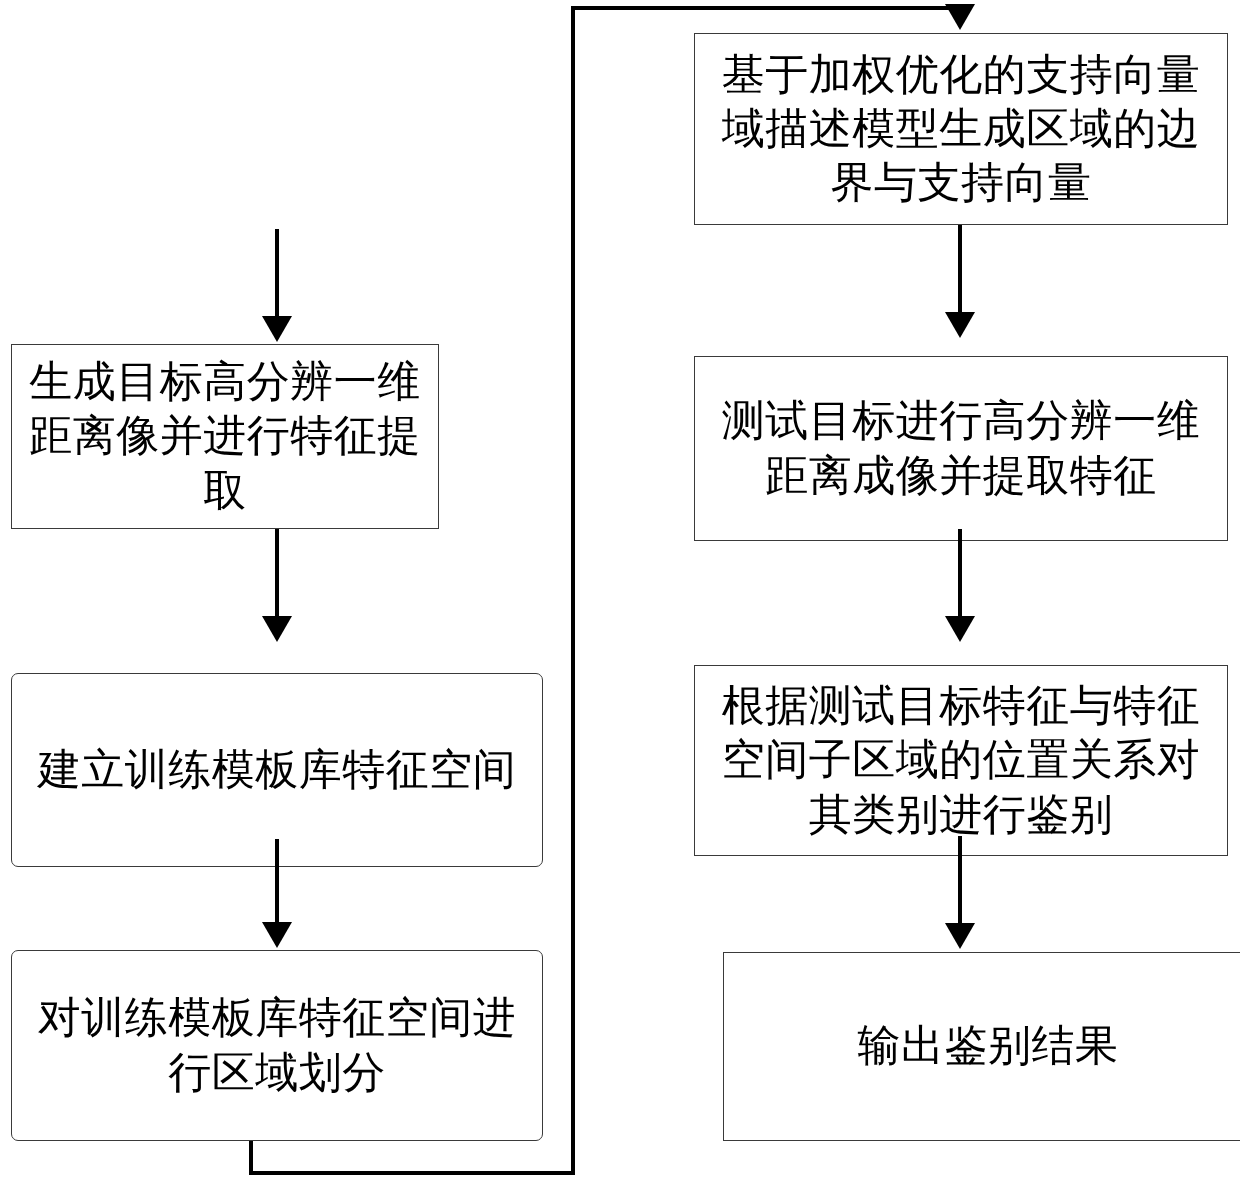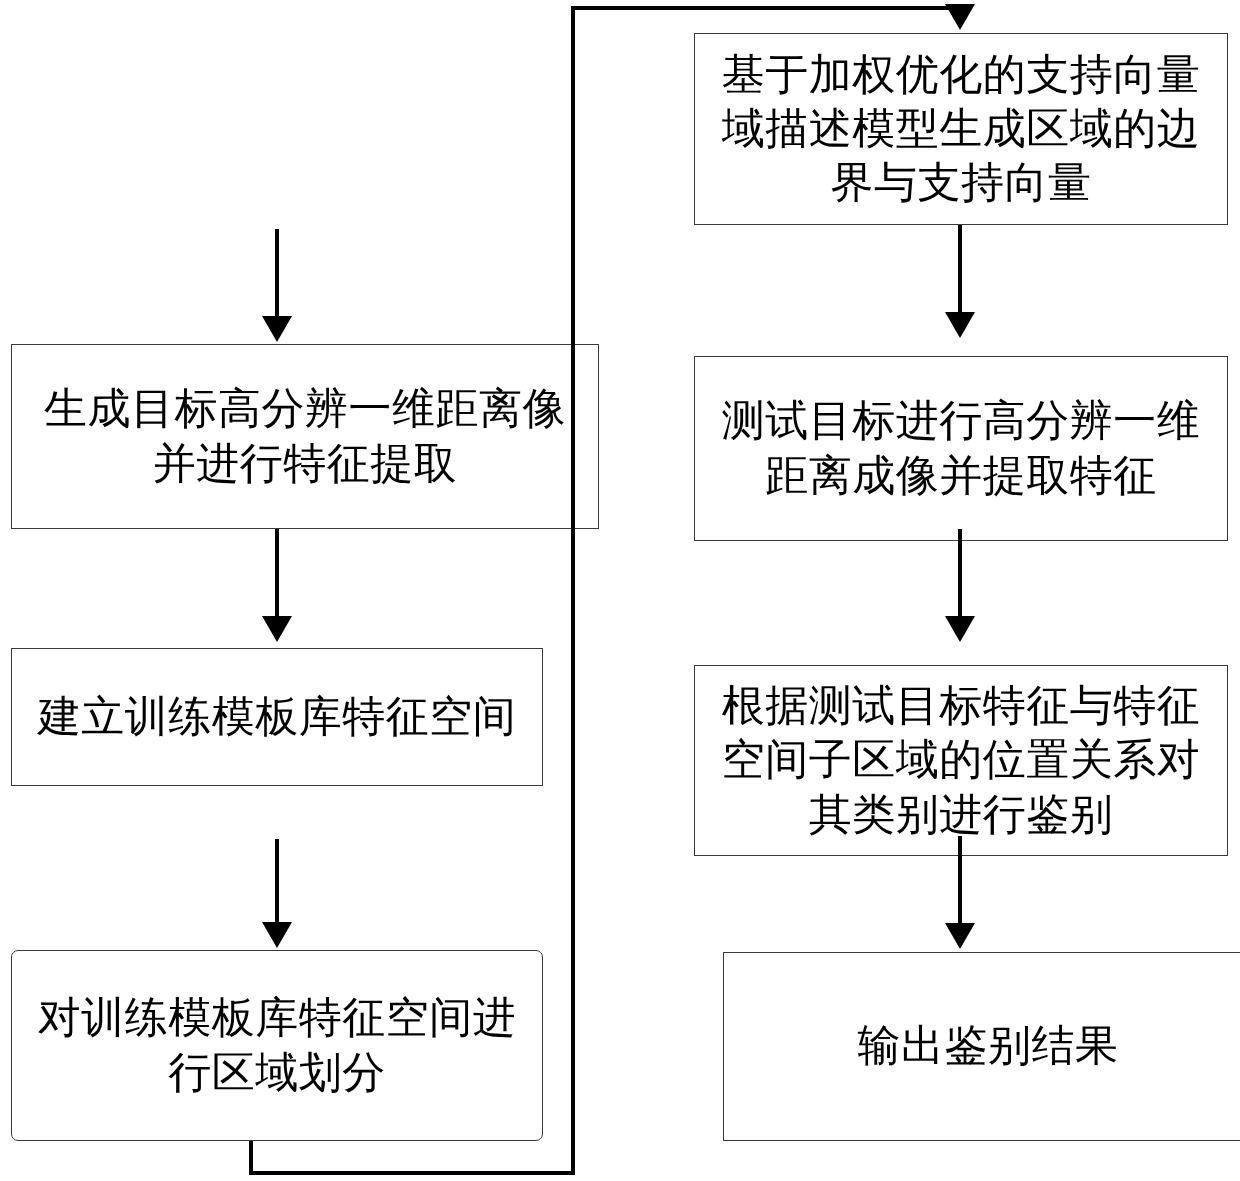--- a/index.html
+++ b/index.html
@@ -32,22 +32,22 @@
     font-family: "Liberation Serif", "DejaVu Serif", serif;
     font-size: 43px;
     line-height: 1.26;
     color: #000000;
     letter-spacing: 0.5px;
     display: block;
     width: 100%;
   }
   
   .n1 { left: 11px;  top: 35px;  width: 532px; height: 194px; }
-  .n2 { left: 11px;  top: 344px; width: 588px; height: 185px; }
-  .n3 { left: 11px;  top: 648px; width: 532px; height: 138px; }
+  .n2 { left: 11px;  top: 344px; width: 428px; height: 185px; }
+  .n3 { left: 11px;  top: 673px; width: 532px; height: 194px; border-radius: 7px; }
   .n4 { left: 11px;  top: 950px; width: 532px; height: 191px; border-radius: 7px; }
   
   .n5 { left: 694px; top: 33px;  width: 534px; height: 192px; }
   .n6 { left: 694px; top: 356px; width: 534px; height: 185px; }
   .n7 { left: 694px; top: 665px; width: 534px; height: 191px; }
   .n8 { left: 723px; top: 952px; width: 530px; height: 189px; }
 
   
   .seg {
     position: absolute;

